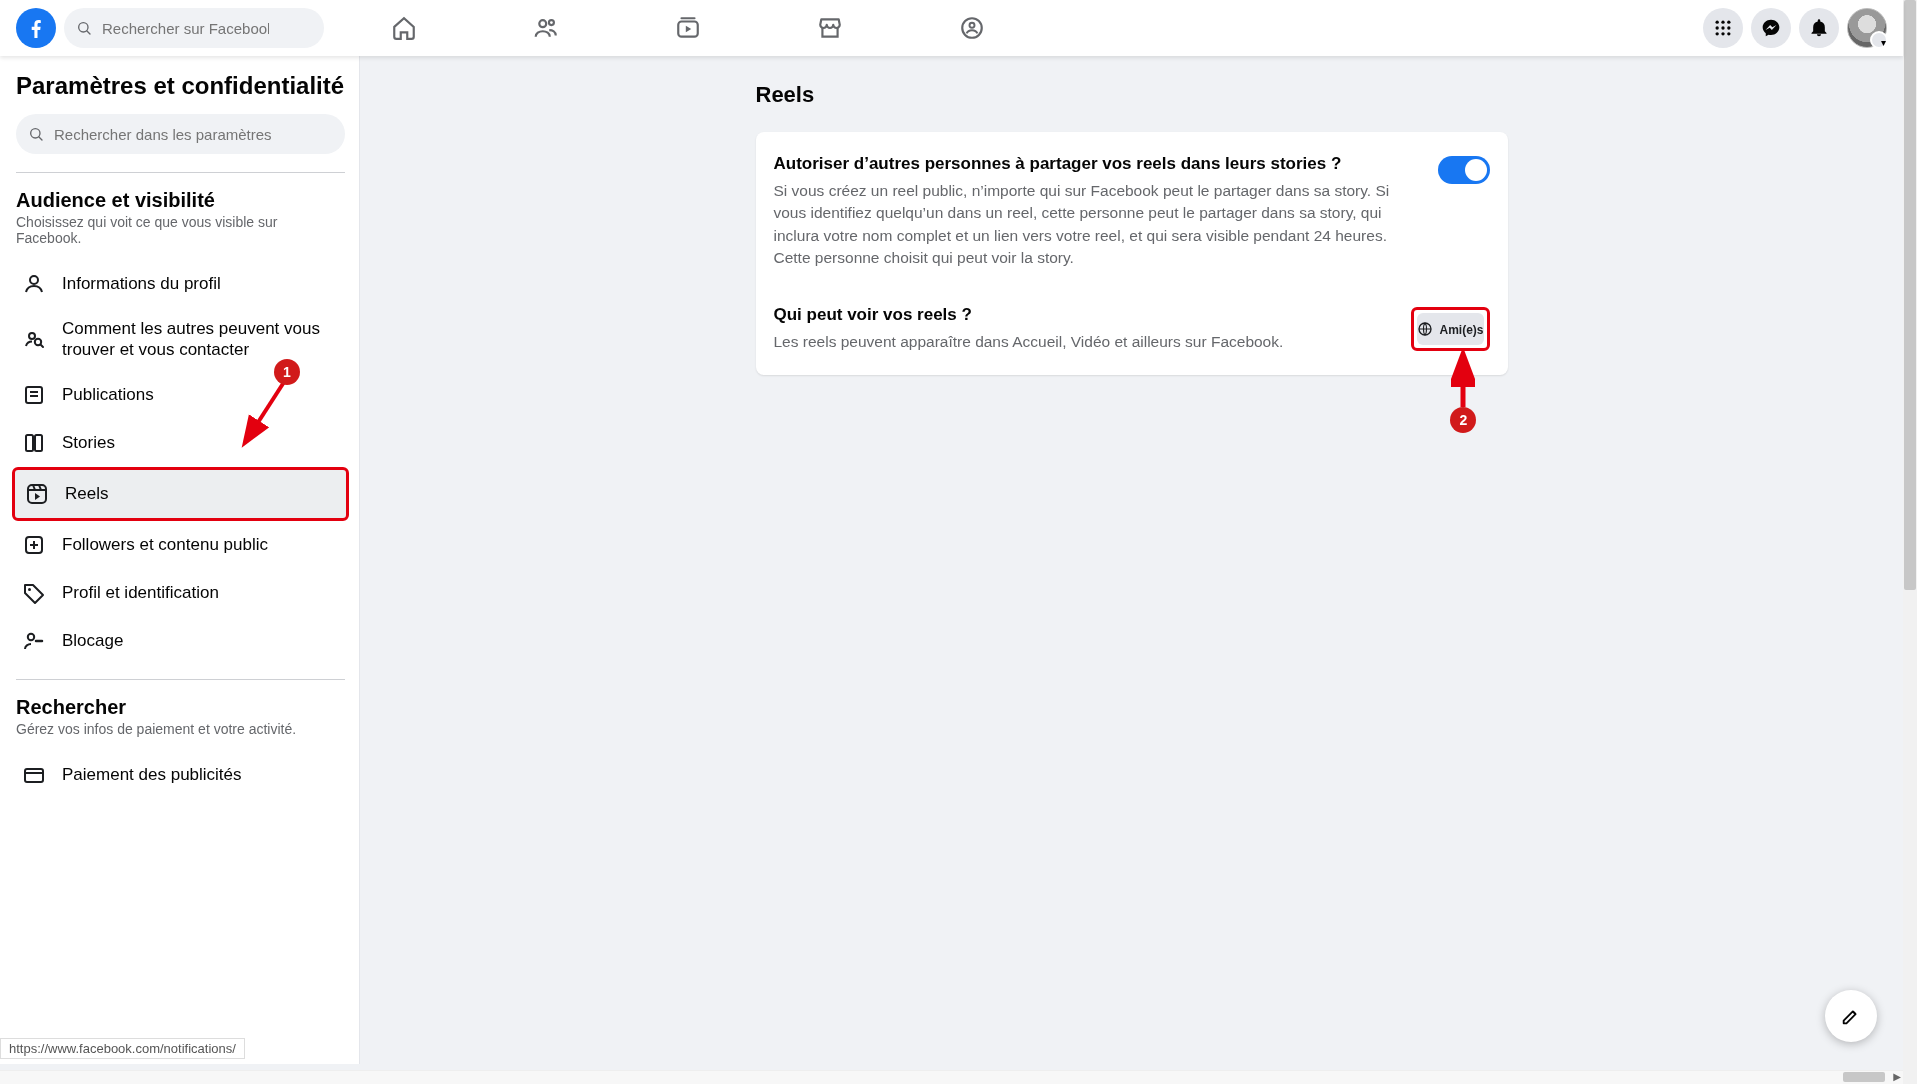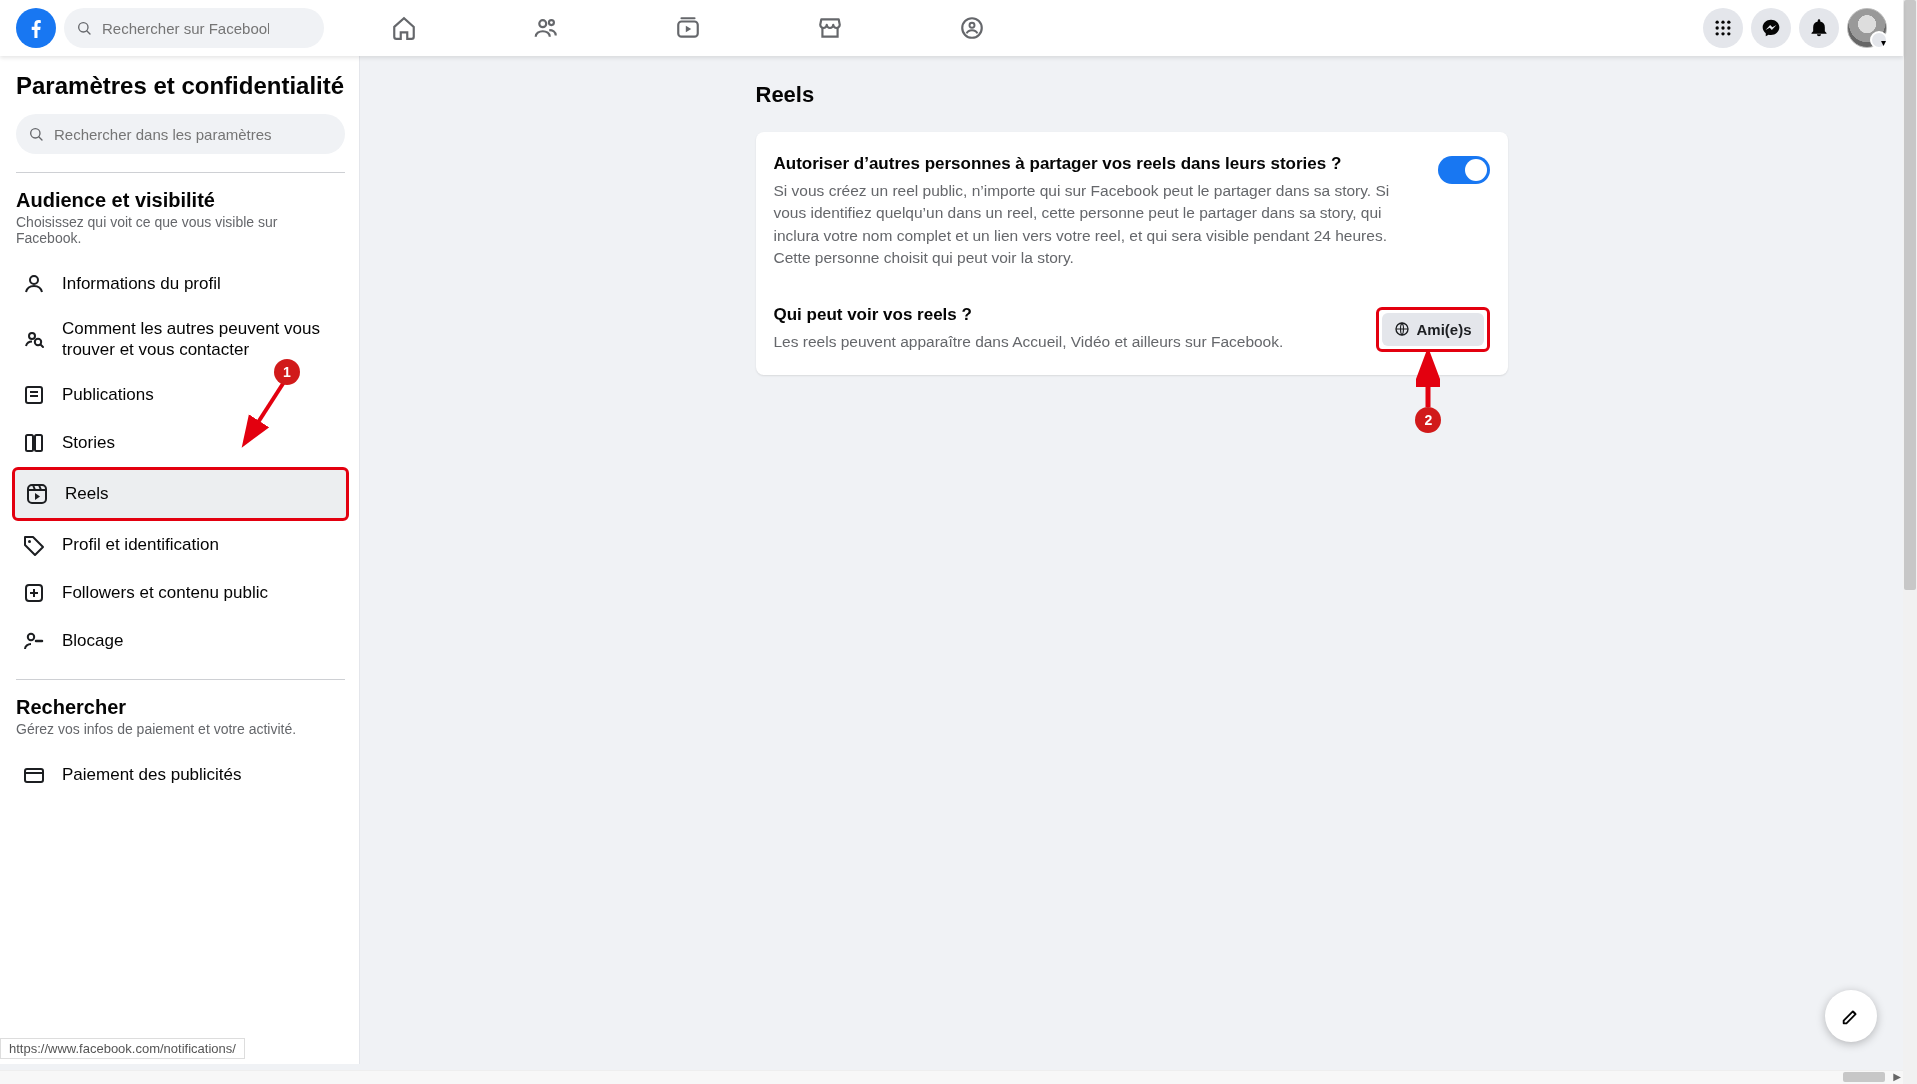--- a/index.html
+++ b/index.html
@@ -57,21 +57,21 @@
   .main-inner{max-width:780px;margin:0 auto;padding:0 14px}
   .main-title{font-size:22px;font-weight:800;margin:0 0 24px}
   .card{background:var(--card);border-radius:8px;box-shadow:0 1px 2px rgba(0,0,0,.1);padding:14px 18px}
   .row{display:flex;align-items:flex-start;gap:18px;padding:8px 0}
   .row + .row{border-top:1px solid transparent;margin-top:18px}
   .row-text{flex:1}
   .row-title{font-size:17px;font-weight:700;margin:0 0 6px}
   .row-desc{color:var(--muted);font-size:15.5px;line-height:1.45}
   .toggle{width:52px;height:28px;border-radius:28px;background:var(--accent);position:relative;flex:0 0 52px;margin-top:2px}
   .toggle::after{content:"";position:absolute;top:3px;right:3px;width:22px;height:22px;border-radius:50%;background:#fff}
-  .audience-btn{display:inline-flex;align-items:flex-start;gap:6px;background:#e4e6eb;border-radius:6px;padding:8px 12px;font-weight:600;color:var(--icon-dark);font-size:15px;cursor:pointer}
+  .audience-btn{display:inline-flex;align-items:flex-end;gap:6px;background:#e4e6eb;border-radius:6px;padding:8px 0;font-weight:600;color:var(--icon-dark);font-size:12px;cursor:pointer}
   .audience-wrap{border:3px solid var(--red);border-radius:6px;padding:3px}
   .audience-anchor{position:relative;flex:0 0 auto;align-self:center}
 
   
   .v-scroll{position:fixed;top:0;right:0;bottom:0;width:14px;background:#f1f1f1}
   .v-thumb{position:absolute;top:0;left:1px;right:1px;height:590px;background:#c7c7c7;border-radius:2px}
   .h-scroll{position:fixed;left:0;right:14px;bottom:0;height:14px;background:#f7f7f7;border-top:1px solid #eee}
   .h-thumb{position:absolute;top:1px;right:18px;width:42px;height:10px;background:#c7c7c7;border-radius:2px}
   .scroll-arrow{position:absolute;right:2px;top:0;font-size:10px;color:#666}
 
@@ -238,35 +238,35 @@
               <line x1="8" y1="3" x2="10" y2="8" stroke="#1c1e21" stroke-width="2"></line>
               <line x1="14" y1="3" x2="16" y2="8" stroke="#1c1e21" stroke-width="2"></line>
               <path d="M10 11l5 3.5-5 3.5z" fill="#1c1e21"></path>
             </svg>
         </span>
         <span class="label">Reels</span>
       </li>
       <li class="nav-item">
         <span class="ico">
           <svg width="24" height="24" viewBox="0 0 24 24">
-              <path d="M3 12V4h8l10 10-8 8z" fill="none" stroke="#1c1e21" stroke-width="2" stroke-linejoin="round"></path>
-              <circle cx="7.5" cy="8.5" r="1.5" fill="#1c1e21"></circle>
-            </svg>
-        </span>
-        <span class="label">Profil et identification</span>
-      </li>
-      <li class="nav-item">
-        <span class="ico">
-          <svg width="24" height="24" viewBox="0 0 24 24">
               <rect x="4" y="4" width="16" height="16" rx="3" fill="none" stroke="#1c1e21" stroke-width="2"></rect>
               <line x1="12" y1="8" x2="12" y2="16" stroke="#1c1e21" stroke-width="2"></line>
               <line x1="8" y1="12" x2="16" y2="12" stroke="#1c1e21" stroke-width="2"></line>
             </svg>
         </span>
         <span class="label">Followers et contenu public</span>
+      </li>
+      <li class="nav-item">
+        <span class="ico">
+          <svg width="24" height="24" viewBox="0 0 24 24">
+              <path d="M3 12V4h8l10 10-8 8z" fill="none" stroke="#1c1e21" stroke-width="2" stroke-linejoin="round"></path>
+              <circle cx="7.5" cy="8.5" r="1.5" fill="#1c1e21"></circle>
+            </svg>
+        </span>
+        <span class="label">Profil et identification</span>
       </li>
       <li class="nav-item">
         <span class="ico">
           <svg width="24" height="24" viewBox="0 0 24 24">
               <circle cx="9" cy="8" r="3.2" fill="none" stroke="#1c1e21" stroke-width="2"></circle>
               <path d="M3 20c0-3 3-5 6-5" fill="none" stroke="#1c1e21" stroke-width="2"></path>
               <line x1="14" y1="12" x2="20" y2="12" stroke="#1c1e21" stroke-width="2.5" stroke-linecap="round"></line>
             </svg>
         </span>
         <span class="label">Blocage</span>

